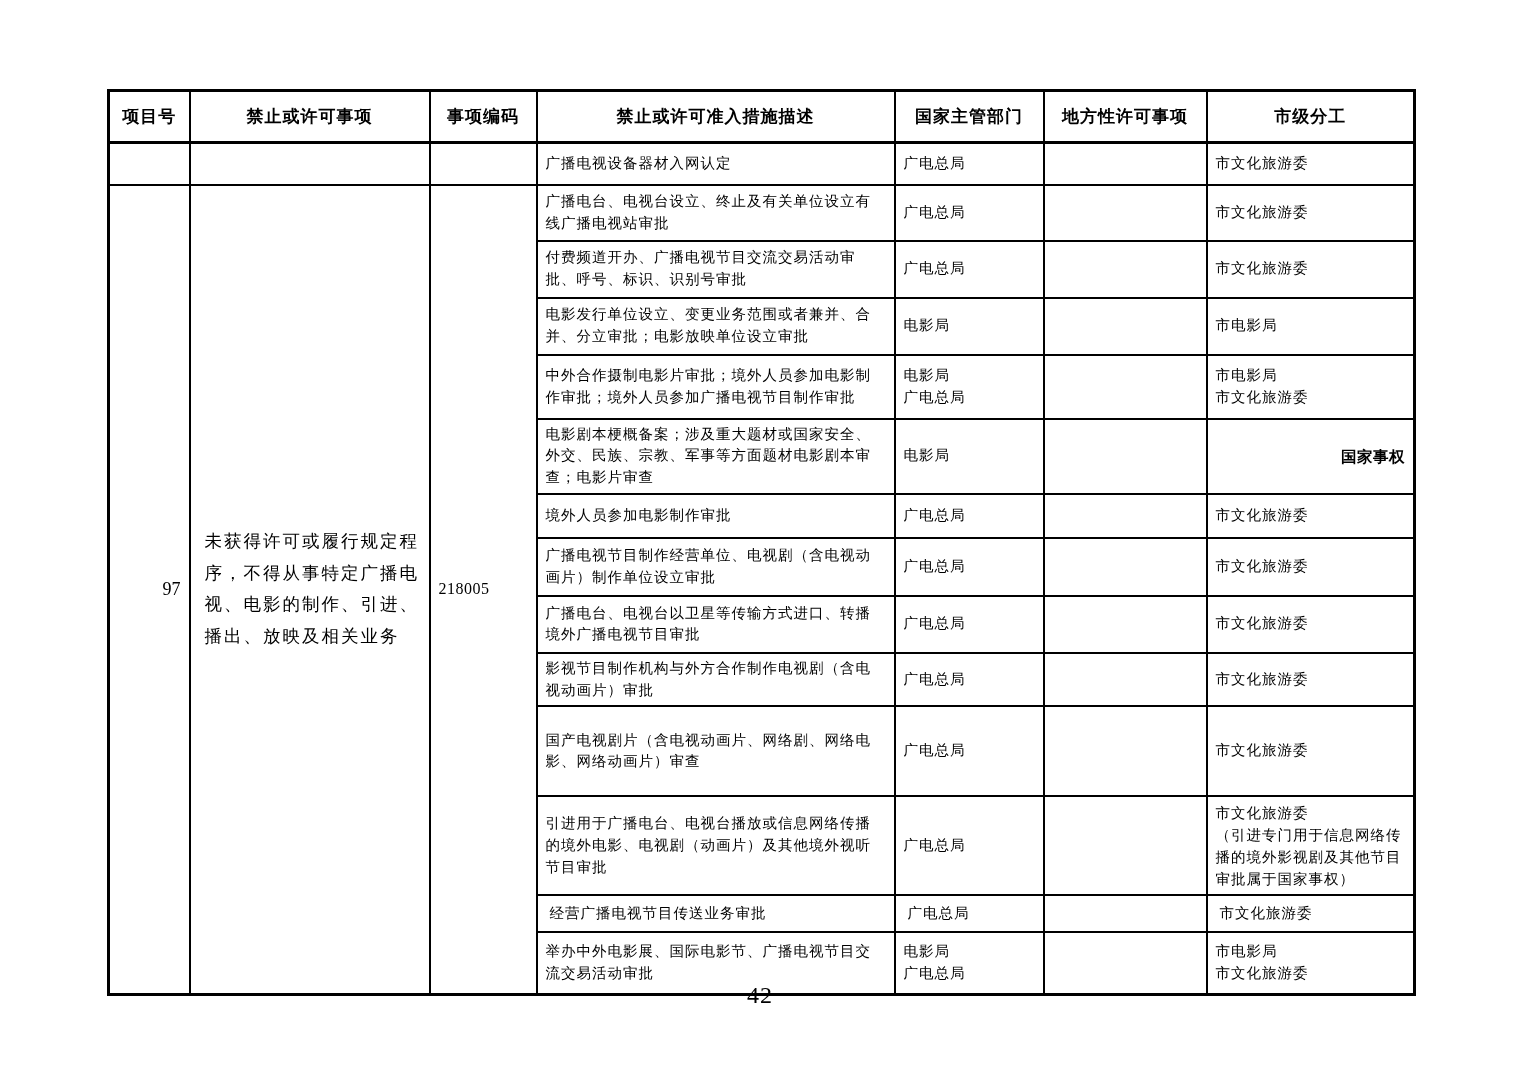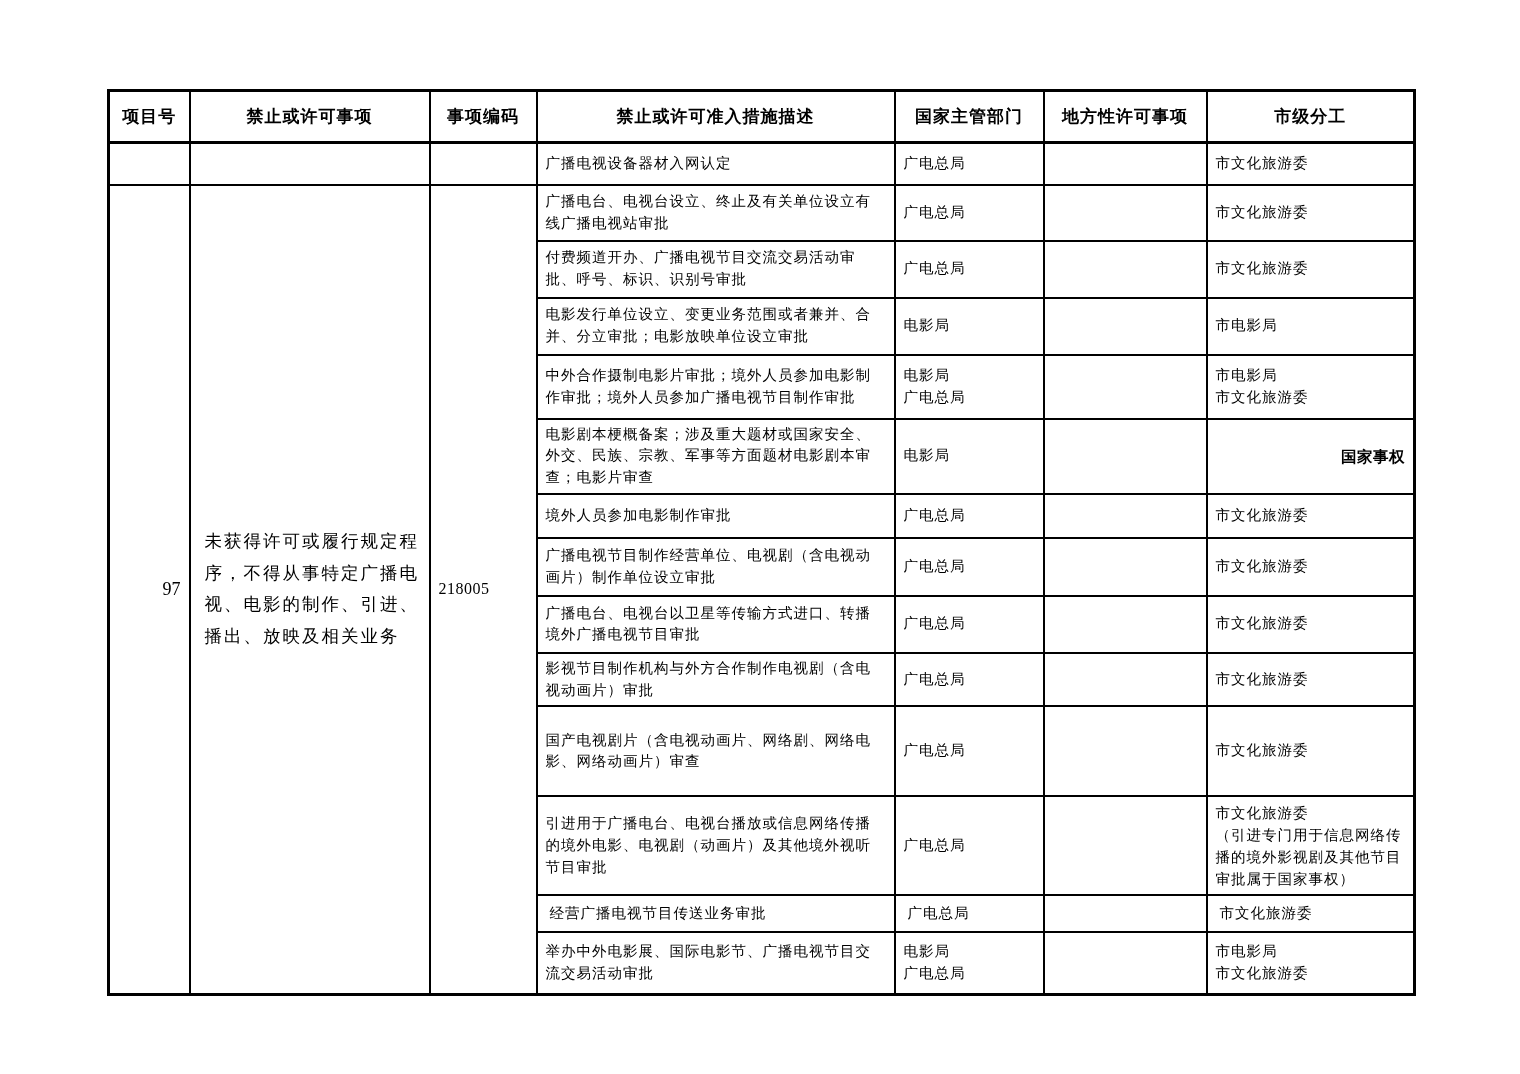--- a/index.html
+++ b/index.html
@@ -218,13 +218,14 @@
           <td class="cell-measure">举办中外电影展、国际电影节、广播电视节目交流交易活动审批</td>
           <td class="cell-national">电影局
 广电总局</td>
           <td class="cell-local"></td>
           <td class="cell-municipal">市电影局
 市文化旅游委</td>
         </tr>
       </tbody>
   </table>
 
+  <div class="page-number">42</div>
 </div>
 
 </body></html>

